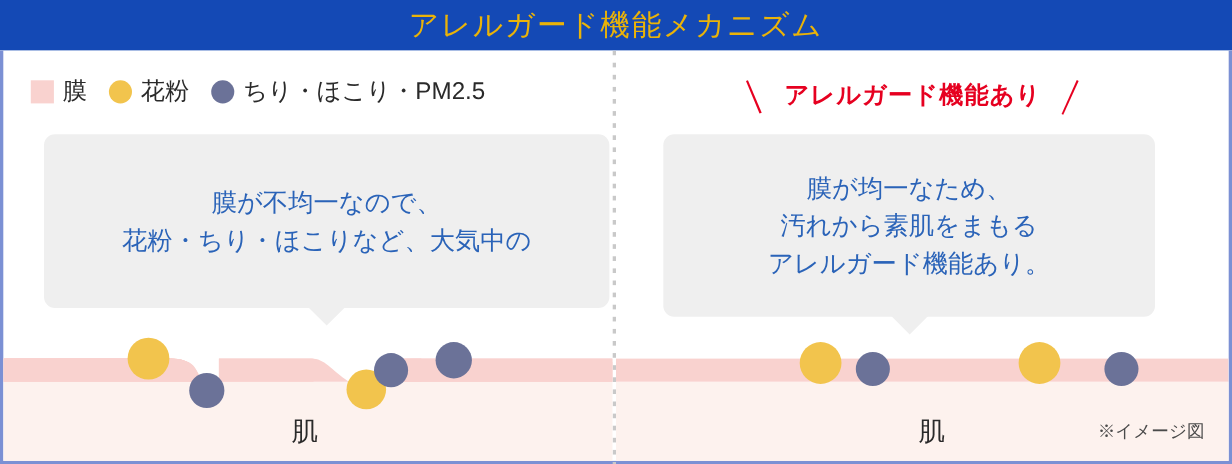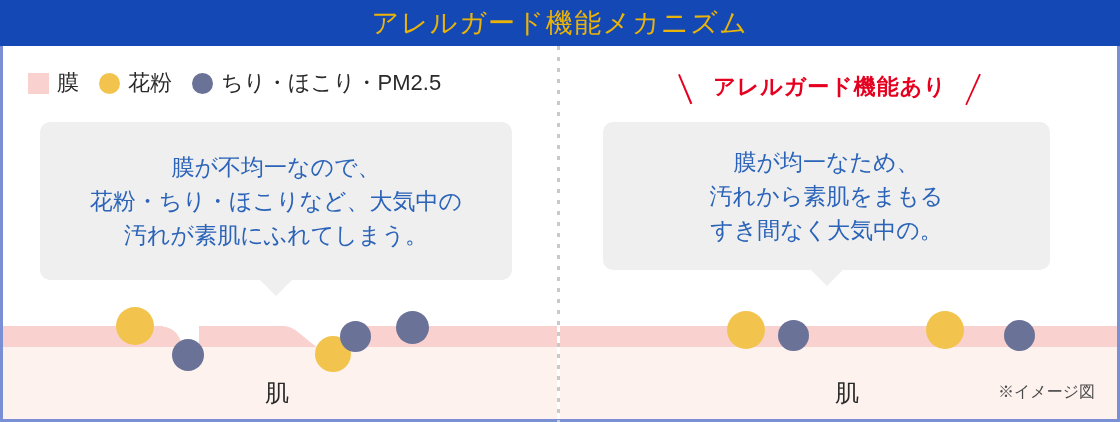--- a/index.html
+++ b/index.html
@@ -136,28 +136,28 @@
     background: #efefef;
     border-radius: 10px;
     display: flex;
     flex-direction: column;
     align-items: center;
     justify-content: center;
   }
   .bubble-left {
     left: 40px;
     top: 122px;
-    width: 472px;
+    width: 514px;
     height: 158px;
   }
   .bubble-right {
     left: 603px;
     top: 122px;
     width: 447px;
-    height: 148px;
+    height: 166px;
   }
   .bubble-line {
     color: #2a63b8;
     font-size: 23px;
     line-height: 34px;
     white-space: nowrap;
   }
   .bubble-tail {
     position: absolute;
     bottom: -16px;
@@ -252,28 +252,27 @@
 
   <div class="right-title">
     <span class="slash slash-left">＼</span>
     <span class="right-title-text">アレルガード機能あり</span>
     <span class="slash slash-right">／</span>
   </div>
 
   <div class="bubble bubble-left">
     <div class="bubble-line">膜が不均一なので、</div>
     <div class="bubble-line">花粉・ちり・ほこりなど、大気中の</div>
-    <div class="bubble-line">汚れが素肌にふれてしまう。</div>
     <div class="bubble-tail"></div>
   </div>
 
   <div class="bubble bubble-right">
     <div class="bubble-line">膜が均一なため、</div>
     <div class="bubble-line">汚れから素肌をまもる</div>
-    <div class="bubble-line">すき間なく大気中の。</div>
+    <div class="bubble-line">アレルガード機能あり。</div>
     <div class="bubble-tail"></div>
   </div>
 
   <div class="panel panel-left">
     <div class="skin-layer"></div>
     <svg class="membrane-svg" viewBox="0 0 554 123" preserveAspectRatio="none">
 
       <path d="M0,30 L150,30 Q178,30 182,58 L182,51 L182,51 L182,51 L182,51 L182,51 L182,51 Z" fill="#f9d2cf"></path>
       <path d="M0,30 L152,30 C172,30 176,40 178,51 L178,51 L178,51 L178,51 L178,51 L178,51 L178,51 Z" fill="#f9d2cf"></path>
       <path d="M0,30 L152,30 C174,30 176,42 178,52 L178,51 L178,51 Z" fill="#f9d2cf"></path>

